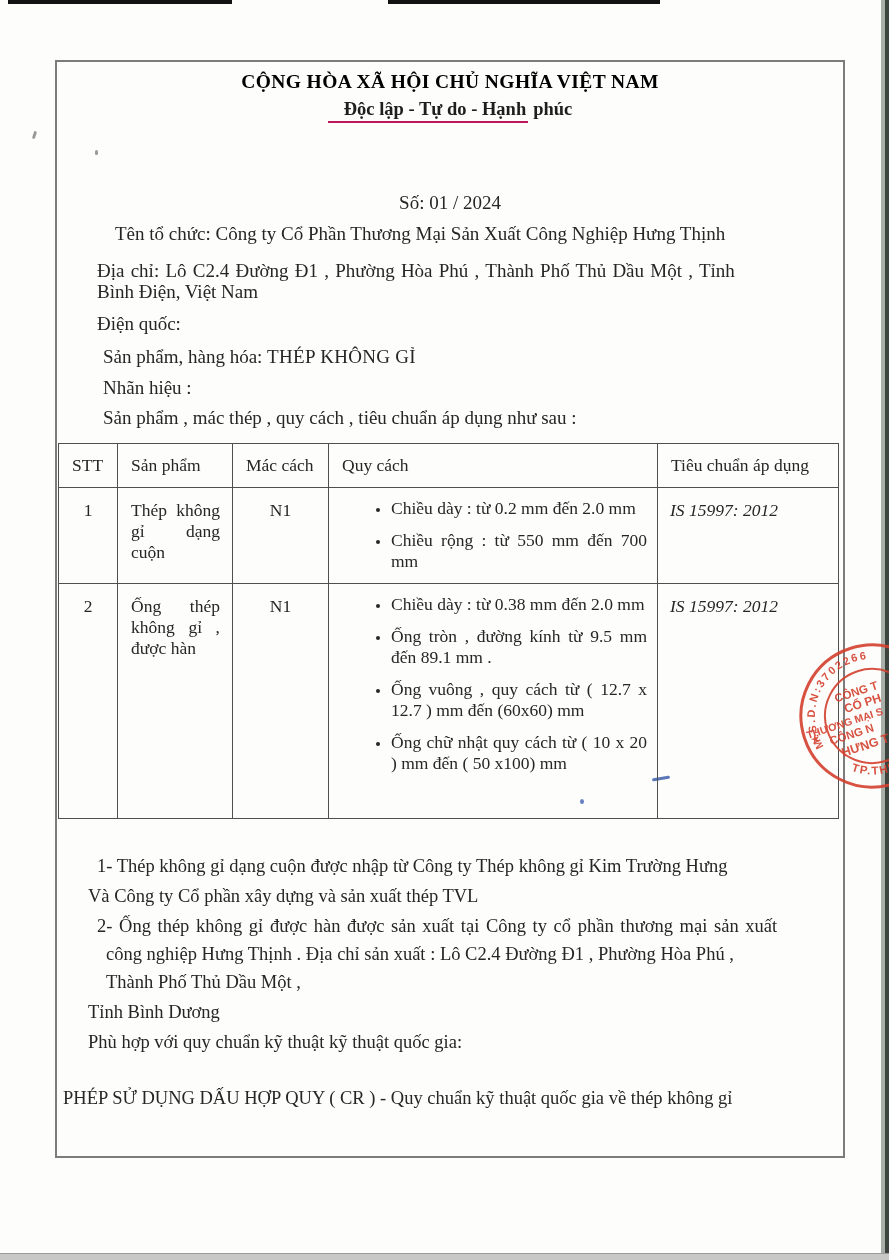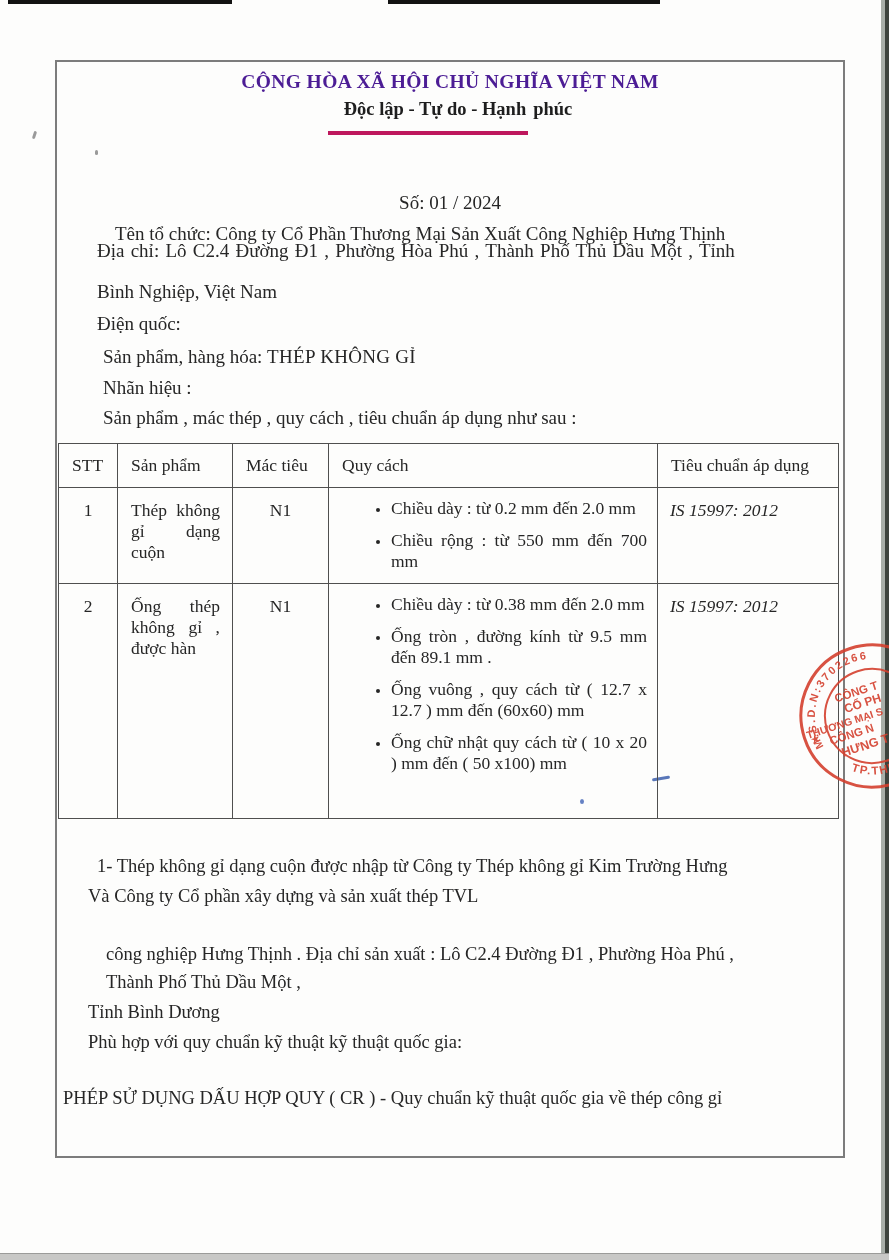--- a/index.html
+++ b/index.html
@@ -15,23 +15,23 @@
   .scan-right-light{position:absolute;left:881px;top:0;width:4px;height:1260px;background:#a8aea8;}
   .scan-right-dark{position:absolute;left:885px;top:0;width:4px;height:1260px;background:#3d433d;}
   .scan-bottom{position:absolute;left:0;top:1253px;width:889px;height:7px;background:#c8c8c6;border-top:1px solid #9b9b99;}
   .speck{position:absolute;background:#9a9a9a;border-radius:2px;}
   .ink-dash{position:absolute;left:652px;top:777px;width:18px;height:3px;background:#2f55a8;border-radius:2px;transform:rotate(-10deg);opacity:.8;}
   .ink-dot{position:absolute;left:580px;top:799px;width:4px;height:5px;background:#3f62b5;border-radius:50%;opacity:.8;}
   
   .border-rect{position:absolute;left:55px;top:60px;width:790px;height:1098px;
     border:2px solid #7c7c7c;box-sizing:border-box;}
   
-  .nat-title{top:71px;font-size:19.5px;font-weight:bold;letter-spacing:.4px;color:#4c1d95;}
+  .nat-title{top:71px;font-size:19.5px;font-weight:bold;letter-spacing:.4px;color:#000000;}
   .motto{top:99px;font-size:18.5px;font-weight:bold;color:#1e1e1e;}
-  .motto .under{border-bottom:4px solid #be185d;padding:0 2px 12px 16px;}
+  .motto .under{border-bottom:2px solid #be185d;padding:0 2px 2px 16px;}
   .motto .tail{padding-left:5px;}
   .doc-title{top:149px;font-size:23.5px;font-weight:bold;letter-spacing:.8px;color:#181818;}
   .doc-number{top:192px;font-size:19px;}
   
   .line{font-size:19px;}
   .bold-val{font-weight:normal;letter-spacing:.3px;}
   
   .tbl-wrap{position:absolute;left:58px;top:443px;}
   table.products{border-collapse:collapse;table-layout:fixed;width:780px;font-size:17.5px;color:#262626;}
   table.products th,table.products td{border:1.6px solid #4f4f4f;box-sizing:border-box;}
@@ -73,43 +73,43 @@
 
   <div class="border-rect"></div>
 
   <div class="abs centered nat-title">CỘNG HÒA XÃ HỘI CHỦ NGHĨA VIỆT NAM</div>
   <div class="abs centered motto">
     <span class="under">Độc lập - Tự do - Hạnh</span><span class="tail">phúc</span>
   </div>
   <div class="abs centered doc-number">Số: 01 / 2024</div>
 
   <div class="abs line" style="left:97px;top:223px;margin-left:18px;">Tên tổ chức: Công ty Cổ Phần Thương Mại Sản Xuất Công Nghiệp Hưng Thịnh</div>
-  <div class="abs line" style="left:97px;top:240px;word-spacing:1.5px;">Địa chỉ: Lô C2.4 Đường Đ1 , Phường Hòa Phú , Thành Phố Thủ Dầu Một , Tỉnh</div>
-  <div class="abs line" style="left:97px;top:281px;">Bình Nghiệp, Việt Nam</div>
+  <div class="abs line" style="left:97px;top:260px;word-spacing:1.5px;">Địa chỉ: Lô C2.4 Đường Đ1 , Phường Hòa Phú , Thành Phố Thủ Dầu Một , Tỉnh</div>
+  <div class="abs line" style="left:97px;top:281px;">Bình Điện, Việt Nam</div>
   <div class="abs line" style="left:97px;top:313px;">Điện quốc:</div>
   <div class="abs line" style="left:103px;top:346px;">
     <span>Sản phẩm, hàng hóa: </span><span class="bold-val">THÉP KHÔNG GỈ</span>
   </div>
   <div class="abs line" style="left:103px;top:377px;">Nhãn hiệu :</div>
   <div class="abs line" style="left:103px;top:407px;">Sản phẩm , mác thép , quy cách , tiêu chuẩn áp dụng như sau :</div>
 
   <div class="tbl-wrap">
     <table class="products">
       <colgroup>
         <col style="width:59px">
           <col style="width:115px">
           <col style="width:96px">
           <col style="width:329px">
           <col style="width:181px">
       </colgroup>
       <thead>
         <tr>
           <th class="c">STT</th>
           <th>Sản phẩm</th>
-          <th>Mác tiêu</th>
+          <th>Mác cách</th>
           <th>Quy cách</th>
           <th>Tiêu chuẩn áp dụng</th>
         </tr>
       </thead>
       <tbody>
         <tr class="row-1">
           <td class="stt">1</td>
           <td class="product">Thép không gỉ dạng cuộn</td>
           <td class="grade">N1</td>
           <td class="specs">
@@ -133,25 +133,26 @@
             </ul>
           </td>
           <td class="standard">IS 15997: 2012</td>
         </tr>
       </tbody>
     </table>
   </div>
 
   <div class="abs note" style="left:97px;top:856px;">1- Thép không gỉ dạng cuộn được nhập từ Công ty Thép không gỉ Kim Trường Hưng</div>
   <div class="abs note" style="left:88px;top:886px;">Và Công ty Cổ phần xây dựng và sản xuất thép TVL</div>
+  <div class="abs note" style="left:97px;top:916px;word-spacing:2px;">2- Ống thép không gỉ được hàn được sản xuất tại Công ty cổ phần thương mại sản xuất</div>
   <div class="abs note" style="left:106px;top:944px;">công nghiệp Hưng Thịnh . Địa chỉ sản xuất : Lô C2.4 Đường Đ1 , Phường Hòa Phú ,</div>
   <div class="abs note" style="left:106px;top:972px;">Thành Phố Thủ Dầu Một ,</div>
   <div class="abs note" style="left:88px;top:1002px;">Tỉnh Bình Dương</div>
   <div class="abs note" style="left:88px;top:1032px;">Phù hợp với quy chuẩn kỹ thuật kỹ thuật quốc gia:</div>
-  <div class="abs note" style="left:63px;top:1088px;">PHÉP SỬ DỤNG DẤU HỢP QUY ( CR ) -  Quy chuẩn kỹ thuật quốc gia về thép công gỉ</div>
+  <div class="abs note" style="left:63px;top:1088px;">PHÉP SỬ DỤNG DẤU HỢP QUY ( CR ) -  Quy chuẩn kỹ thuật quốc gia về thép không gỉ</div>
 
   <div class="stamp">
     <svg width="240" height="240" viewBox="-120 -120 240 240">
       <circle r="71" fill="none" stroke="#d4402e" stroke-width="3"></circle>
       <circle r="47" fill="none" stroke="#d4402e" stroke-width="2"></circle>
       <path id="arcTop" d="M -53.6 19.5 A 57 57 0 1 1 53.6 -19.5" fill="none"></path>
       <path id="arcBot" d="M -38 44.5 A 58.5 58.5 0 0 0 38 44.5" fill="none"></path>
       <text font-size="11" font-weight="bold" fill="#d4402e" letter-spacing="2">
         <textPath href="#arcTop" startOffset="3%">M.S.D.N:3702266</textPath>
       </text>

